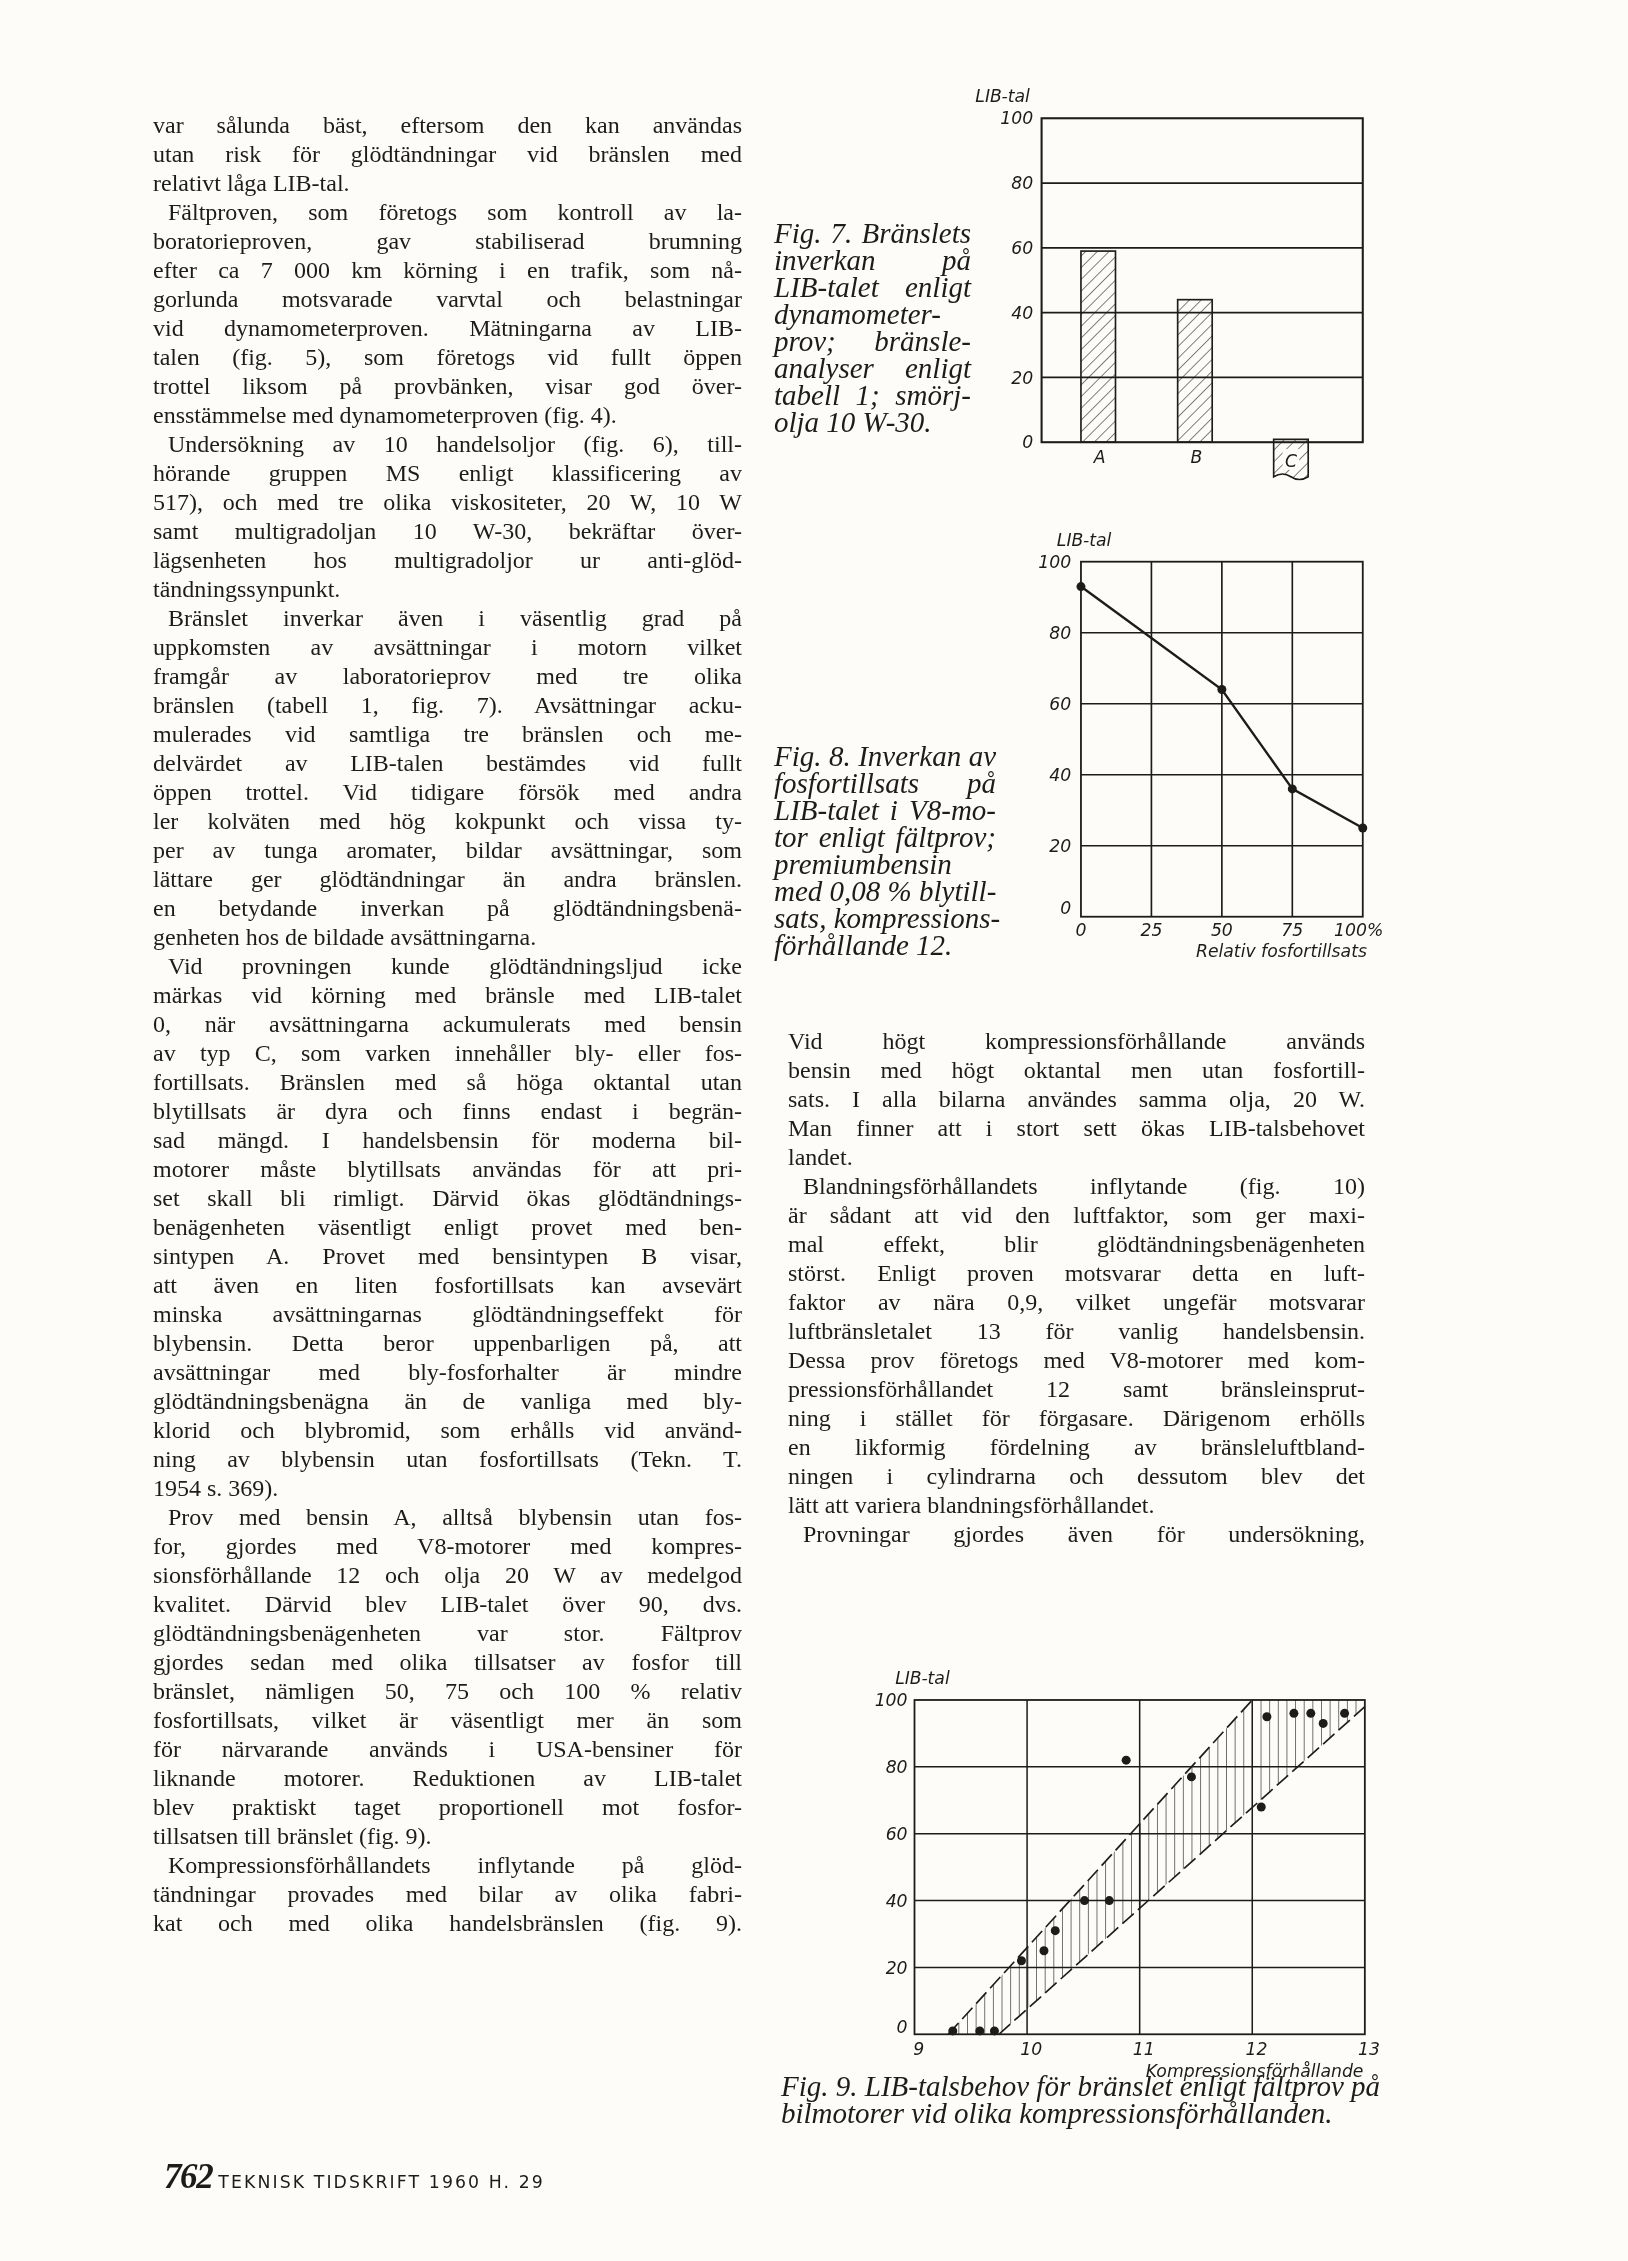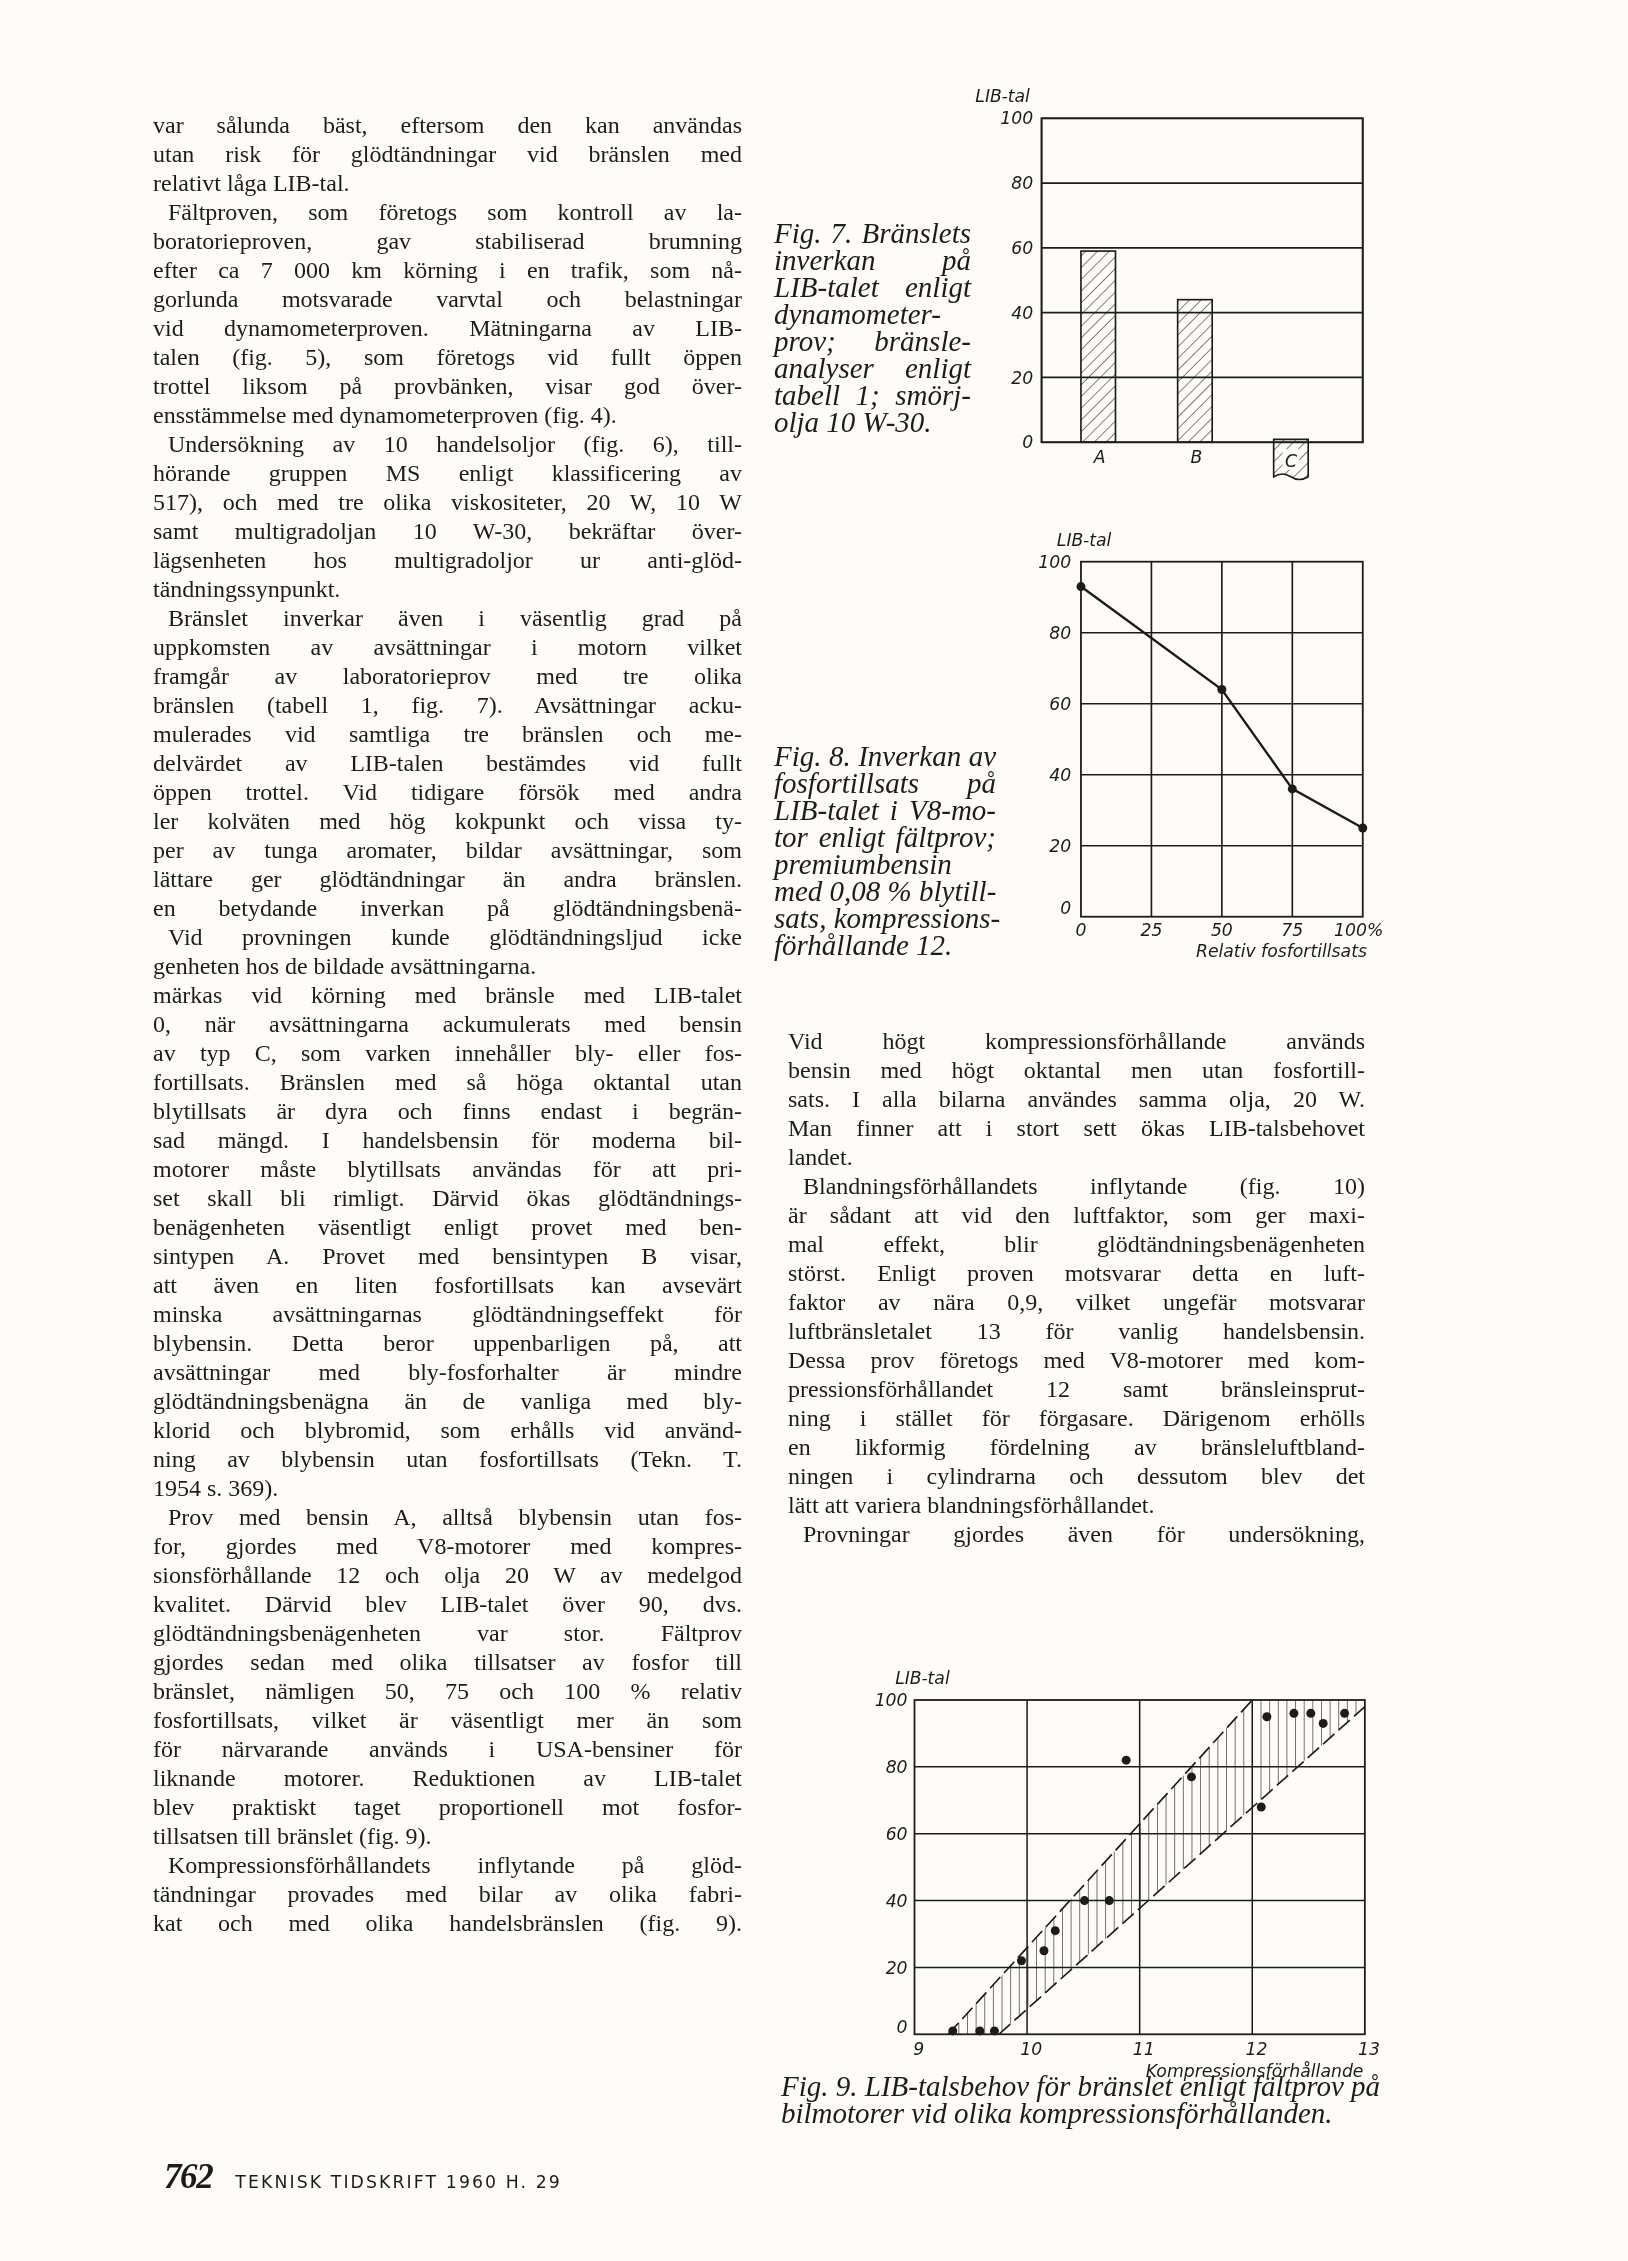--- a/index.html
+++ b/index.html
@@ -23,21 +23,21 @@
   .caption {
     position: absolute; font-style: italic; font-size: 29px; line-height: 27px;
     color: #1e1c1a;
   }
   .caption .cl { display: block; white-space: nowrap; text-align: justify; text-align-last: justify; }
   .caption .cl.last { text-align-last: left; }
   .axis-text {
     font-family: "DejaVu Sans", sans-serif; font-style: italic; font-size: 25px; fill: #1e1c1a;
   }
   .footer {
-    position: absolute; left: 164px; top: 2157px; display: flex; align-items: baseline; gap: 23px;
+    position: absolute; left: 164px; top: 2157px; display: flex; align-items: baseline; gap: 6px;
   }
   .footer .pagenum { font-family: "Liberation Serif", serif; font-weight: bold; font-style: italic; font-size: 35px; letter-spacing: -1.4px; }
   .footer .journal { font-family: "DejaVu Sans", sans-serif; font-size: 17.3px; letter-spacing: 2.1px; }
   svg { position: absolute; overflow: visible; }
 </style>
 </head>
 <body>
 
 <div class="col col-left" id="leftcol">
     <span class="line">var sålunda bäst, eftersom den kan användas</span>
@@ -61,22 +61,22 @@
     <span class="line">uppkomsten av avsättningar i motorn vilket</span>
     <span class="line">framgår av laboratorieprov med tre olika</span>
     <span class="line">bränslen (tabell 1, fig. 7). Avsättningar acku-</span>
     <span class="line">mulerades vid samtliga tre bränslen och me-</span>
     <span class="line">delvärdet av LIB-talen bestämdes vid fullt</span>
     <span class="line">öppen trottel. Vid tidigare försök med andra</span>
     <span class="line">ler kolväten med hög kokpunkt och vissa ty-</span>
     <span class="line">per av tunga aromater, bildar avsättningar, som</span>
     <span class="line">lättare ger glödtändningar än andra bränslen.</span>
     <span class="line">en betydande inverkan på glödtändningsbenä-</span>
+    <span class="line last">genheten hos de bildade avsättningarna.</span>
     <span class="line indent">Vid provningen kunde glödtändningsljud icke</span>
-    <span class="line last">genheten hos de bildade avsättningarna.</span>
     <span class="line">märkas vid körning med bränsle med LIB-talet</span>
     <span class="line">0, när avsättningarna ackumulerats med bensin</span>
     <span class="line">av typ C, som varken innehåller bly- eller fos-</span>
     <span class="line">fortillsats. Bränslen med så höga oktantal utan</span>
     <span class="line">blytillsats är dyra och finns endast i begrän-</span>
     <span class="line">sad mängd. I handelsbensin för moderna bil-</span>
     <span class="line">motorer måste blytillsats användas för att pri-</span>
     <span class="line">set skall bli rimligt. Därvid ökas glödtändnings-</span>
     <span class="line">benägenheten väsentligt enligt provet med ben-</span>
     <span class="line">sintypen A. Provet med bensintypen B visar,</span>

